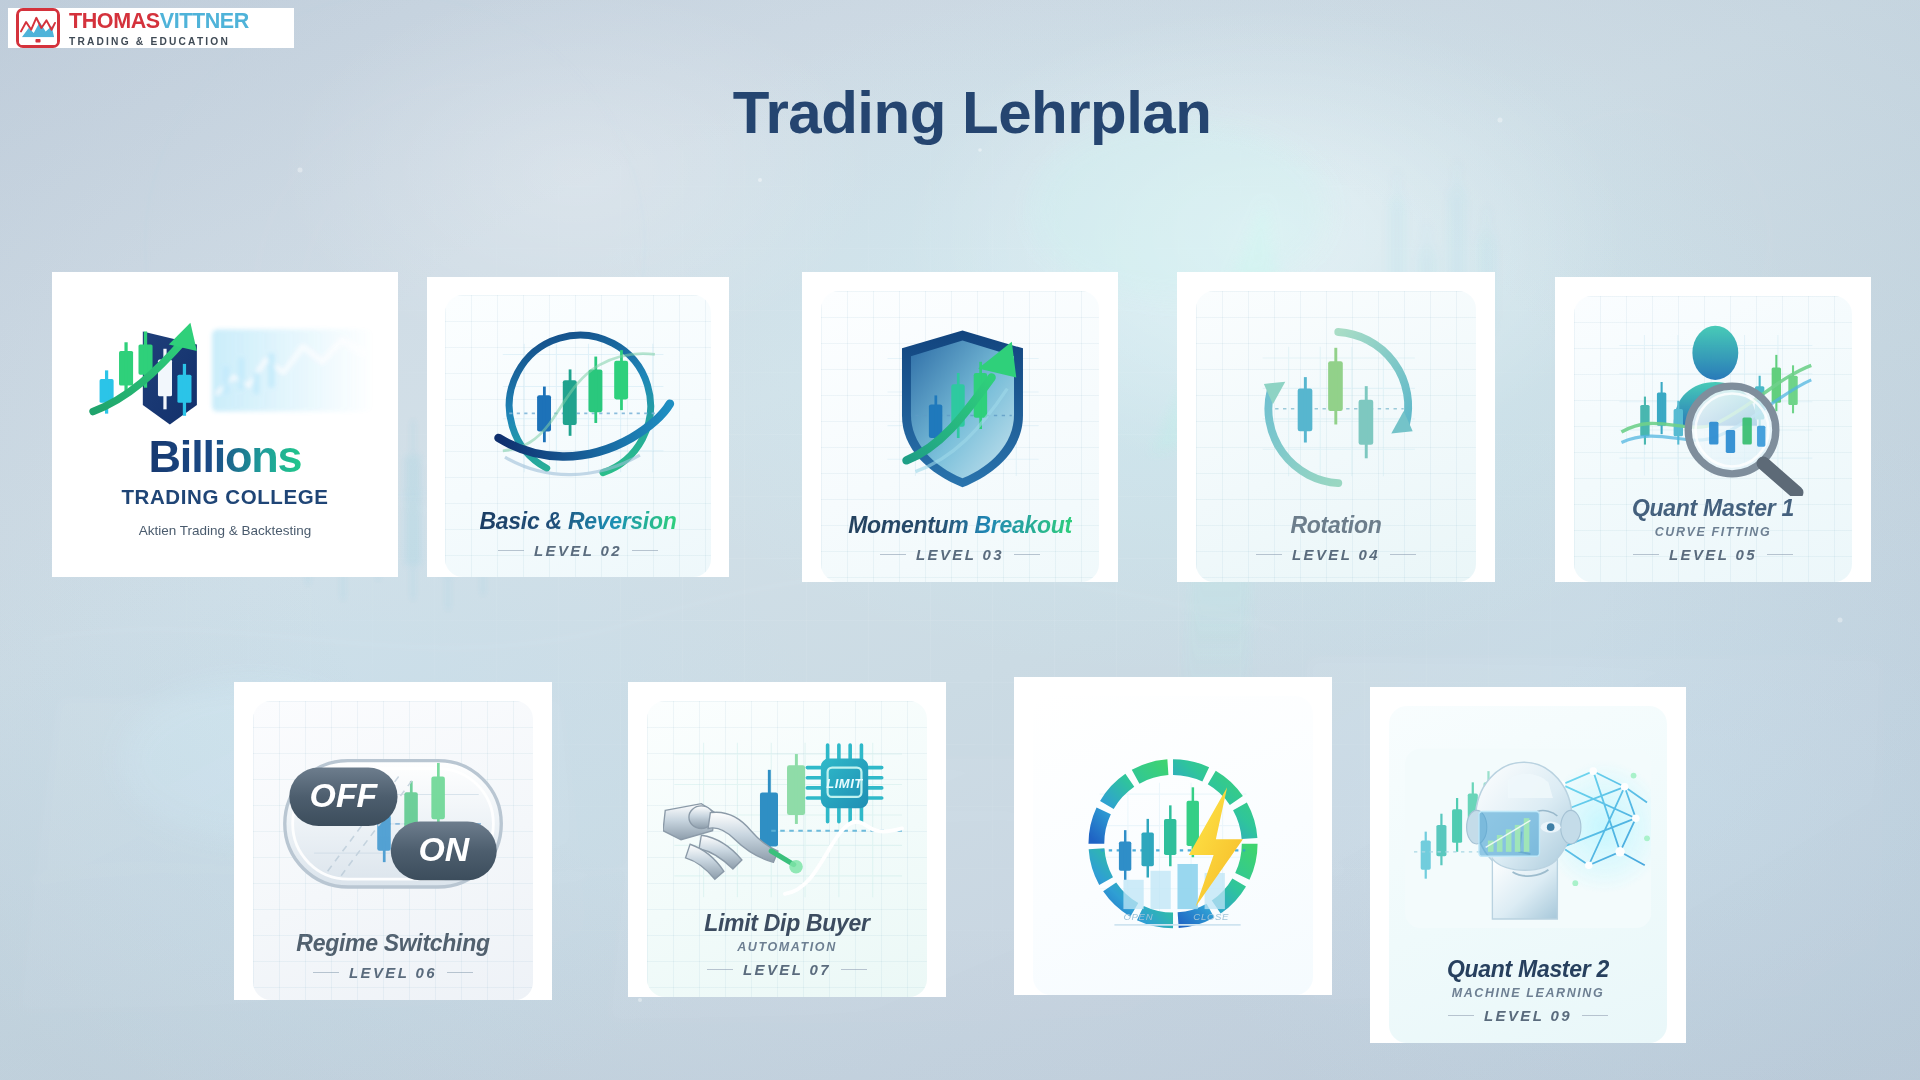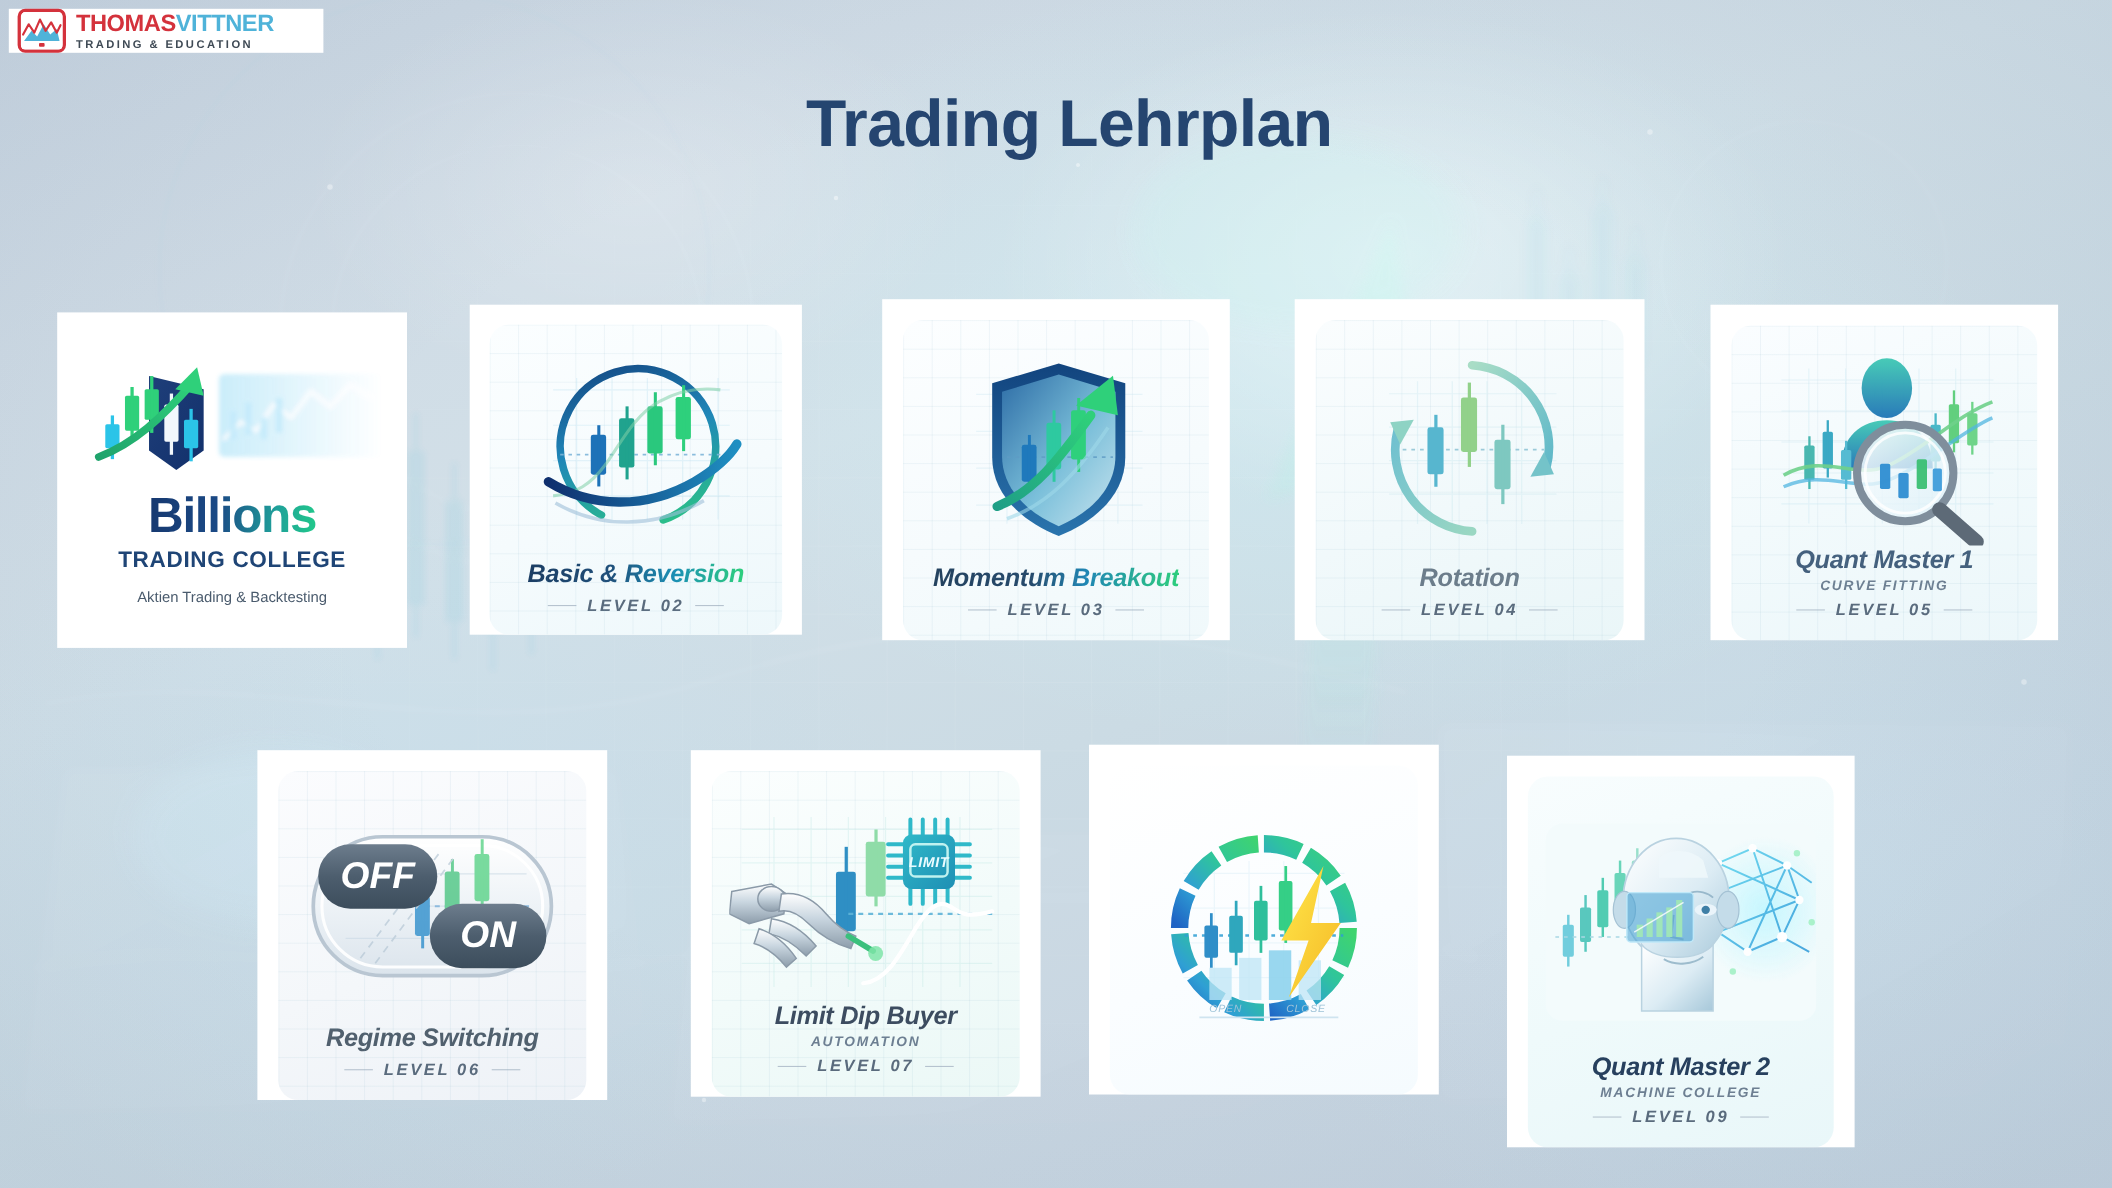--- a/index.html
+++ b/index.html
@@ -268,21 +268,21 @@
   <div class="logo-text">
     <div class="logo-name">
       <span class="t1">THOMAS</span><span class="t2">VITTNER</span>
     </div>
     <div class="logo-sub">TRADING &amp; EDUCATION</div>
   </div>
 </div>
 
 <h1 class="page-title">Trading Lehrplan</h1>
 
-<div class="card" id="card-billions" style="left:52px; top:272px; width:318px; height:305px;margin-top:12px;">
+<div class="card" id="card-billions" style="left:52px; top:272px; width:346px; height:305px;">
   <div class="bil-wrap">
     <div class="bil-art">
       <svg viewBox="0 0 320 116">
         <defs>
           <linearGradient id="bilShield" x1="0" y1="0" x2="1" y2="1">
             <stop offset="0%" stop-color="#1f3f7a"></stop>
               <stop offset="100%" stop-color="#12306b"></stop>
           </linearGradient>
           <linearGradient id="bilArrow" x1="0" y1="1" x2="1" y2="0">
             <stop offset="0%" stop-color="#1fa36c"></stop>
@@ -687,21 +687,21 @@
       <div class="c-sub">AUTOMATION</div>
       <div class="c-level">
         <span class="rule"></span>
           <span>LEVEL 07</span>
           <span class="rule"></span>
       </div>
     </div>
   </div>
 </div>
 
-<div class="card" style="left:990px; top:677px; width:318px; height:318px;">
+<div class="card" style="left:1014px; top:677px; width:318px; height:318px;">
   <div class="tile" style="background:linear-gradient(160deg,#ffffff 0%,#fafdff 55%,#f5fbfe 100%);">
     <div class="tile-art">
       <svg viewBox="0 0 220 170">
         <defs>
           <linearGradient id="c8gauge" x1="0" y1="1" x2="1" y2="0">
             <stop offset="0%" stop-color="#1f63c4"></stop>
               <stop offset="30%" stop-color="#2f9fd4"></stop>
             <stop offset="62%" stop-color="#2fc59b"></stop>
               <stop offset="100%" stop-color="#3fd46f"></stop>
           </linearGradient>
@@ -840,21 +840,21 @@
             </g>
             <path d="M 72 88 L 112 64" fill="none" stroke="#ffffff" stroke-width="1.2" opacity="0.8"></path>
           </g>
         </g>
       </svg>
     </div>
     <div class="tile-caption">
       <div class="c-title">
         <span style="color:#27405e;">Quant Master 2</span>
       </div>
-      <div class="c-sub">MACHINE COLLEGE</div>
+      <div class="c-sub">MACHINE LEARNING</div>
       <div class="c-level">
         <span class="rule"></span>
           <span>LEVEL 09</span>
           <span class="rule"></span>
       </div>
     </div>
   </div>
 </div>
 
 </body></html>

